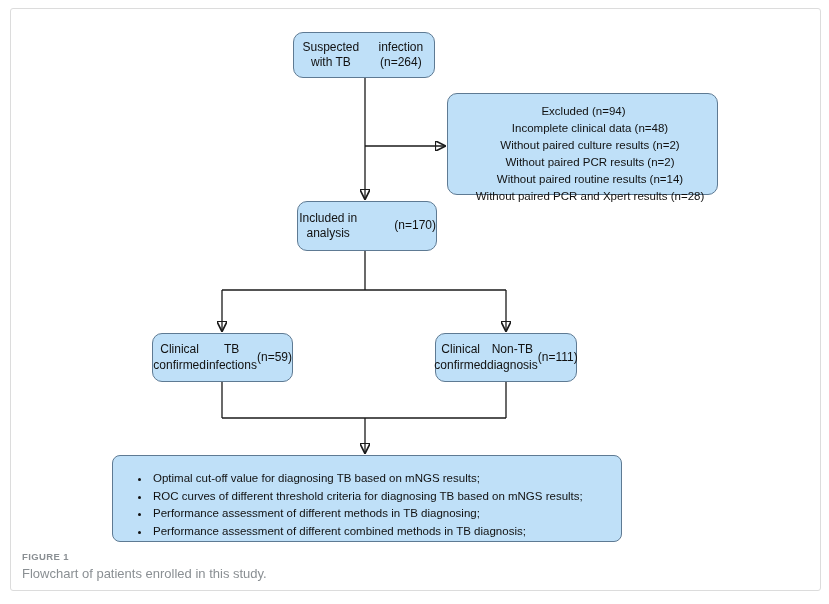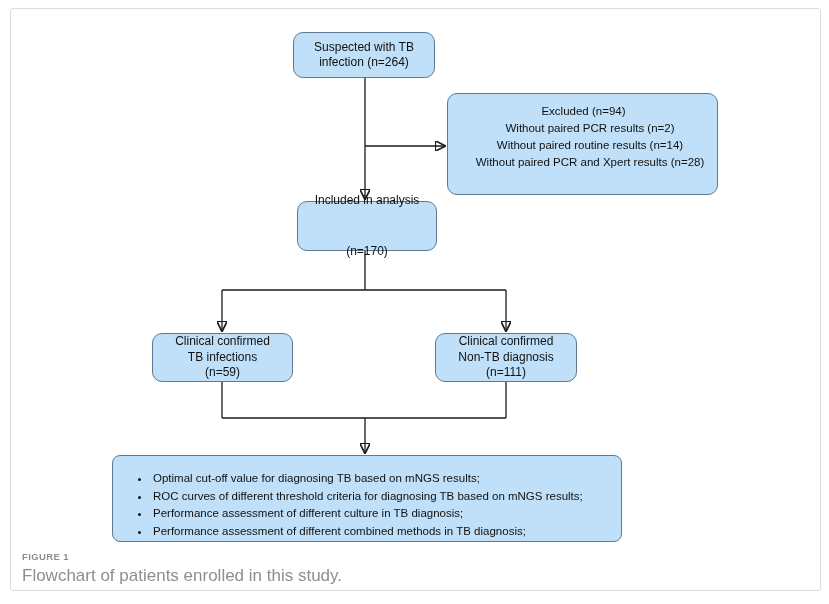--- a/index.html
+++ b/index.html
@@ -41,21 +41,21 @@
     position: absolute;
     background: var(--node-fill);
     border: 1.5px solid var(--node-border);
     border-radius: 10px;
     font-size: 12px;
     line-height: 15.5px;
     color: #111111;
   }
   .node.centered {
     display: flex;
-    flex-direction: column;
+    flex-direction: row;
     align-items: center;
     justify-content: center;
     text-align: center;
   }
   #node-suspected { left: 293px; top: 32px;  width: 142px; height: 46px; }
   #node-excluded  { left: 447px; top: 93px;  width: 271px; height: 102px; padding: 9px 6px 6px 8px; font-size: 11.5px; line-height: 17px; text-align: center; }
   #node-included  { left: 297px; top: 201px; width: 140px; height: 50px; gap: 36px; }
   #node-tb        { left: 152px; top: 333px; width: 141px; height: 49px; }
   #node-nontb     { left: 435px; top: 333px; width: 142px; height: 49px; }
   #node-outcomes  { left: 112px; top: 455px; width: 510px; height: 87px; padding: 14px 8px 8px 20px; font-size: 11.5px; line-height: 17.5px; border-radius: 8px; }
@@ -67,21 +67,21 @@
     position: absolute;
     left: 22px; top: 551px;
     color: var(--caption);
   }
   .caption-label {
     font-size: 9.5px;
     font-weight: bold;
     letter-spacing: 0.4px;
     margin-bottom: 4px;
   }
-  .caption-text { font-size: 17px; }
+  .caption-text { font-size: 13px; }
 </style>
 </head>
 <body>
 
 <div class="figure-frame"></div>
 
 <svg class="connectors" viewBox="0 0 829 604" xmlns="http://www.w3.org/2000/svg">
   <defs>
     <marker id="arrow" viewBox="0 0 8 8" refX="7.5" refY="4" markerWidth="8" markerHeight="8" orient="auto">
       <path d="M0,0 L8,4 L0,8 Z" fill="#1a1a1a" stroke="none"></path>
@@ -103,20 +103,22 @@
   <path d="M365 418 V 453" marker-end="url(#arrow)"></path>
 </svg>
 
 <div class="node centered" id="node-suspected">
   <div>Suspected with TB</div>
   <div>infection (n=264)</div>
 </div>
 
 <div class="node" id="node-excluded">
   <div class="excl-title">Excluded (n=94)</div>
+  <div class="excl-item">Incomplete clinical data (n=48)</div>
+  <div class="excl-item">Without paired culture results (n=2)</div>
   <div class="excl-item">Without paired PCR results (n=2)</div>
   <div class="excl-item">Without paired routine results (n=14)</div>
   <div class="excl-item">Without paired PCR and Xpert  results (n=28)</div>
 </div>
 
 <div class="node centered" id="node-included">
   <div>Included in analysis</div>
   <div>(n=170)</div>
 </div>
 
@@ -129,21 +131,21 @@
 <div class="node centered" id="node-nontb">
   <div>Clinical confirmed</div>
   <div>Non-TB diagnosis</div>
   <div>(n=111)</div>
 </div>
 
 <div class="node" id="node-outcomes">
   <ul>
     <li>Optimal cut-off value for diagnosing TB based on mNGS results;</li>
     <li>ROC curves of different threshold criteria for diagnosing TB based on mNGS results;</li>
-    <li>Performance assessment of different culture in TB diagnosis;</li>
+    <li>Performance assessment of different methods in TB diagnosing;</li>
     <li>Performance assessment of different combined methods in TB diagnosis;</li>
   </ul>
 </div>
 
 <div class="caption">
   <div class="caption-label">FIGURE 1</div>
   <div class="caption-text">Flowchart of patients enrolled in this study.</div>
 </div>
 
 </body></html>

